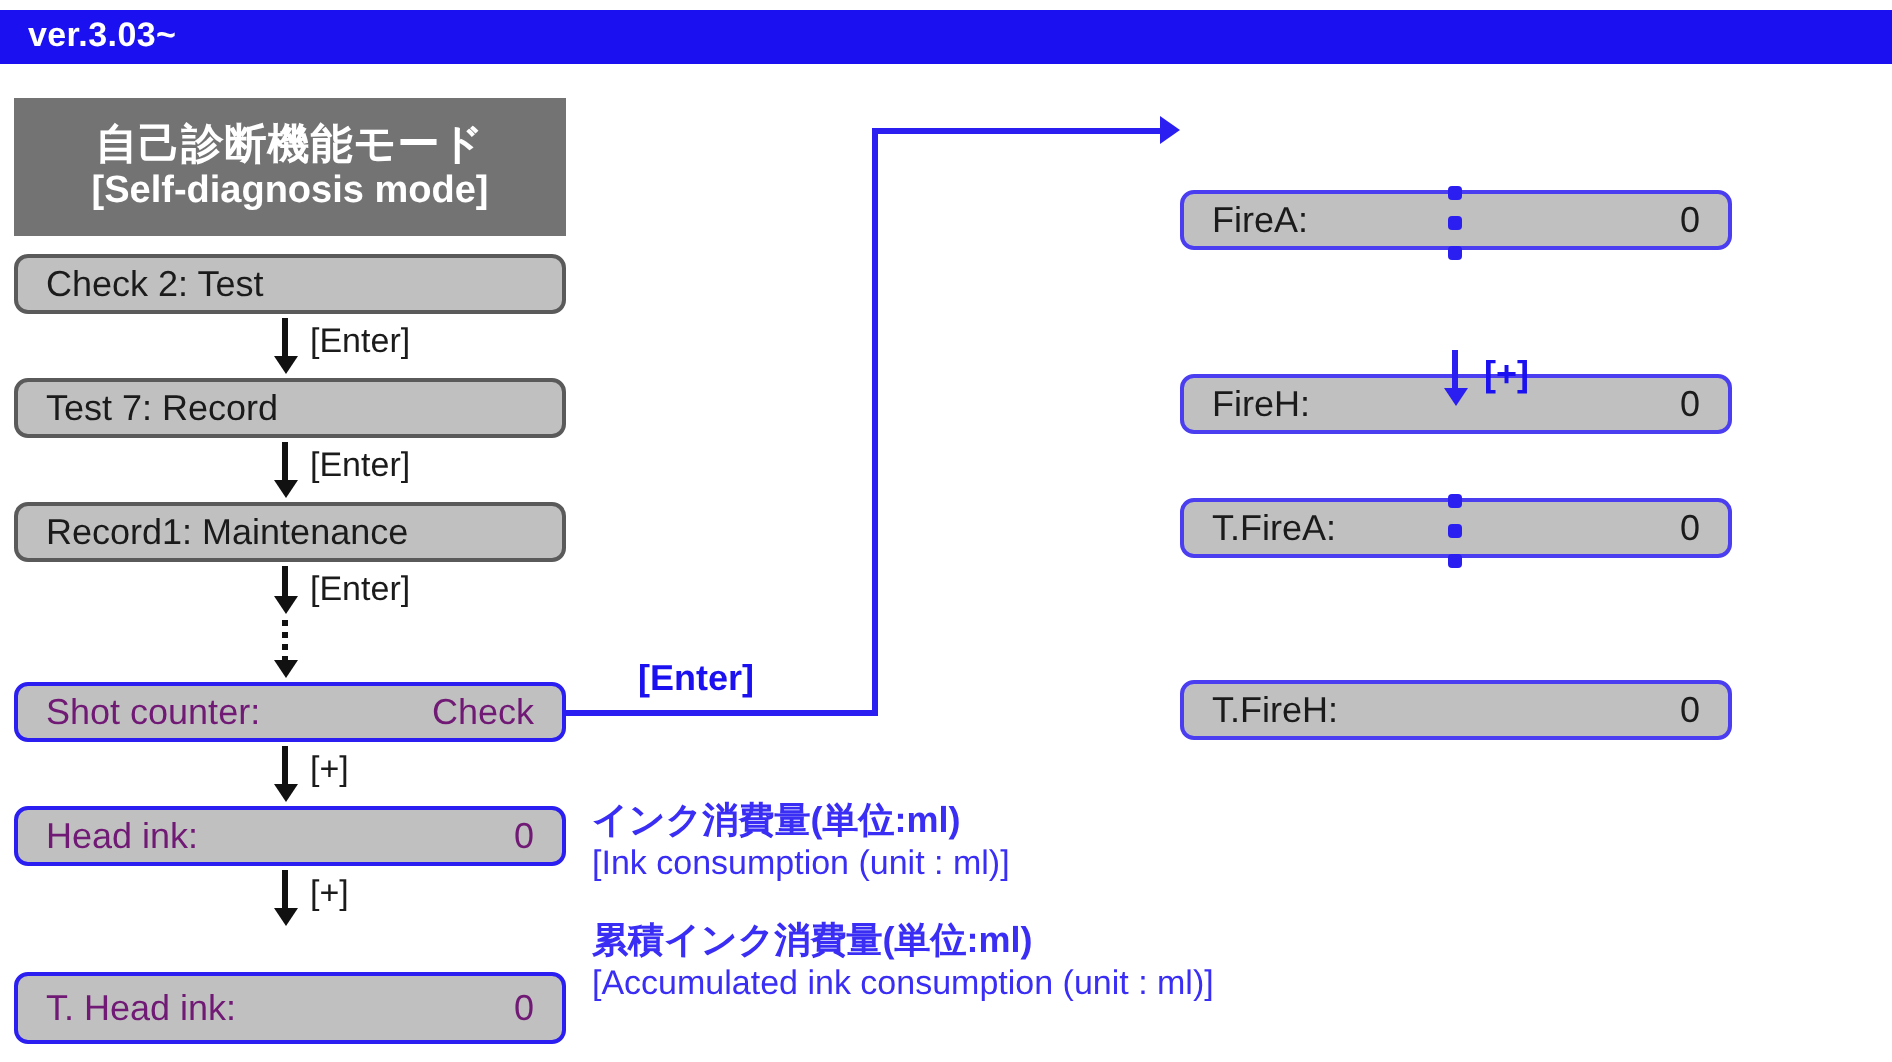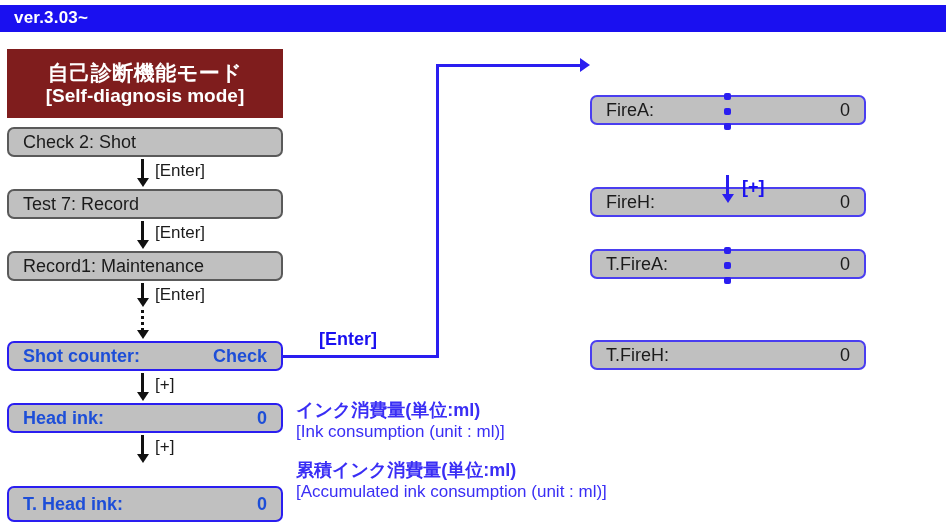--- a/index.html
+++ b/index.html
@@ -17,21 +17,21 @@
     background:#1a10f0;
   }
   .verbar span{
     position:absolute;left:14px;top:3px;
     color:#ffffff;font-size:17px;font-weight:bold;letter-spacing:.2px;
   }
 
   
   .modehdr{
     position:absolute;left:7px;top:49px;width:276px;height:69px;
-    background:#7f1d1d;color:#ffffff;
+    background:#737373;color:#ffffff;
     display:flex;flex-direction:column;align-items:center;justify-content:center;
     font-weight:bold;line-height:1.12;
   }
   .modehdr .jp{font-size:21px;letter-spacing:.5px;}
   .modehdr .en{font-size:19px;}
 
   
   .box{
     position:absolute;
     background:#c0c0c0;
@@ -52,22 +52,22 @@
   
   .box.blueframe{
     border:2px solid #4a3ef0;
     color:#1b1b1b;
     font-size:18px;
     margin-top:44px;
   }
   
   .box.bluetext{
     border:2px solid #2a1ef0;
-    color:#1d4ed8;
-    font-size:18px;font-weight:bold;
+    color:#701a75;
+    font-size:18px;font-weight:normal;
   }
 
   
   .vline{position:absolute;background:#111111;width:3px;}
   .vline.blue{background:#2a1ef0;}
   .ahead{
     position:absolute;width:0;height:0;
     border-left:6px solid transparent;
     border-right:6px solid transparent;
     border-top:9px solid #111111;
@@ -114,21 +114,21 @@
   <div class="verbar">
     <span>ver.3.03~</span>
   </div>
 
   <div class="modehdr">
     <span class="jp">自己診断機能モード</span>
     <span class="en">[Self-diagnosis mode]</span>
   </div>
 
   <div class="box plain" style="left:7px;top:127px;width:276px;height:30px;">
-    <span class="lbl">Check  2:   Shot</span>
+    <span class="lbl">Check  2:   Test</span>
     <span class="val"></span>
   </div>
   <div class="vline" style="left:141px;top:159px;height:22px;"></div>
   <div class="ahead" style="left:137px;top:178px;"></div>
   <div class="keylbl" style="left:155px;top:161px;">[Enter]</div>
 
   <div class="box plain" style="left:7px;top:189px;width:276px;height:30px;justify-content:flex-end;">
     <span class="lbl">Test  7:    Record</span>
     <span class="val"></span>
   </div>

